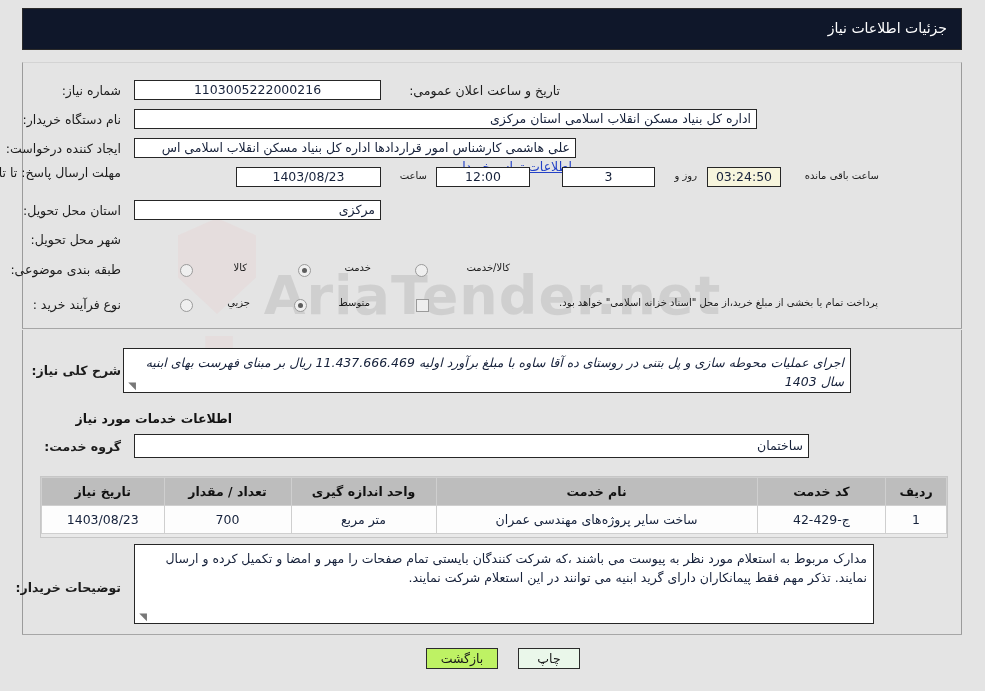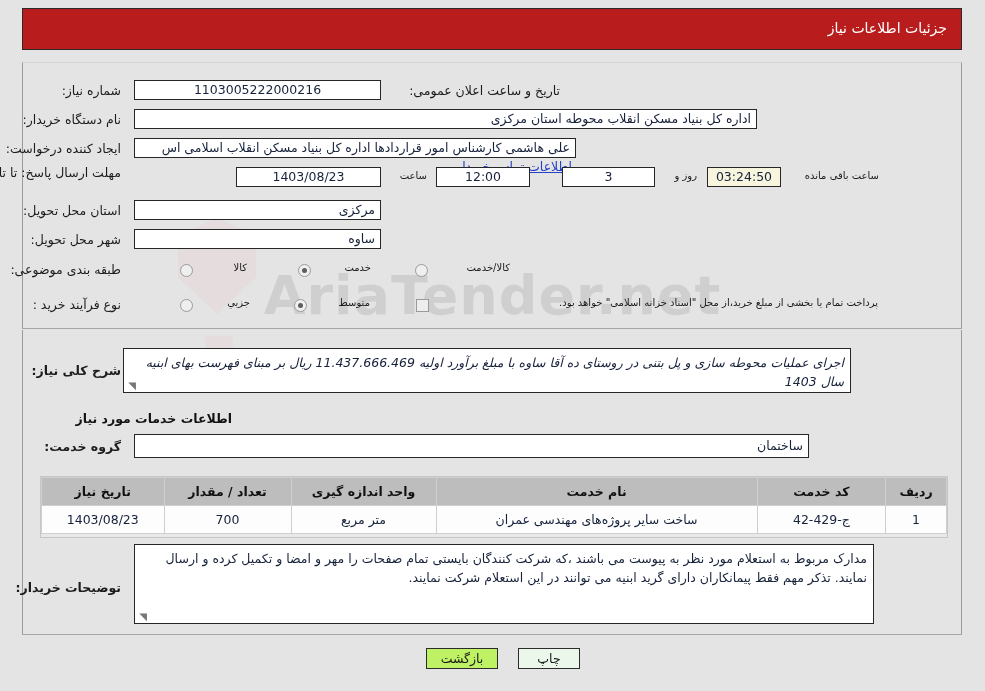--- a/index.html
+++ b/index.html
@@ -11,21 +11,21 @@
     font-size:12.5px;
     color:#1b1b1b;
     overflow:hidden;
     direction:rtl;
   }
   .page{position:relative;width:985px;height:691px;}
 
   
   .titlebar{
     position:absolute;left:22px;top:8px;width:940px;height:42px;
-    background:#b91c1c;border:1px solid #2a2a2a;
+    background:#0f172a;border:1px solid #2a2a2a;
     box-sizing:border-box;
   }
   .titlebar .ttl{
     position:absolute;right:14px;top:11px;
     color:#ffffff;font-size:14px;letter-spacing:.2px;
   }
 
   
   .panel{
     position:absolute;left:22px;top:62px;width:940px;height:266px;
@@ -161,40 +161,39 @@
 
   <div class="panel"></div>
   <div class="hr"></div>
 
   <div class="lbl" style="right:864px;top:83px;">شماره نیاز:</div>
   <div class="fld" style="right:604px;top:80px;width:247px;">1103005222000216</div>
 
   <div class="lbl" style="right:425px;top:83px;">تاریخ و ساعت اعلان عمومی:</div>
 
   <div class="lbl" style="right:864px;top:112px;">نام دستگاه خریدار:</div>
-  <div class="fld rt" style="right:228px;top:109px;width:623px;">اداره کل بنیاد مسکن انقلاب محوطه استان مرکزی</div>
+  <div class="fld rt" style="right:228px;top:109px;width:623px;">اداره کل بنیاد مسکن انقلاب اسلامی استان مرکزی</div>
 
   <div class="lbl" style="right:864px;top:141px;">ایجاد کننده درخواست:</div>
   <div class="fld rt" style="right:409px;top:138px;width:442px;">علی هاشمی کارشناس امور قراردادها اداره کل بنیاد مسکن انقلاب اسلامی اس</div>
   <a class="lnk" href="#" style="right:413px;top:140px;margin-top:19px;">اطلاعات تماس خریدار</a>
 
   <div class="lbl" style="right:864px;top:165px;line-height:16px;width:115px;">مهلت ارسال پاسخ: تا تاریخ:</div>
   <div class="fld" style="right:604px;top:167px;width:145px;">1403/08/23</div>
   <div class="txt" style="right:558px;top:170px;">ساعت</div>
   <div class="fld" style="right:455px;top:167px;width:94px;">12:00</div>
   <div class="fld" style="right:330px;top:167px;width:93px;">3</div>
   <div class="txt" style="right:288px;top:170px;">روز و</div>
   <div class="fld cream" style="right:204px;top:167px;width:74px;">03:24:50</div>
   <div class="txt" style="right:106px;top:170px;">ساعت باقی مانده</div>
 
   <div class="lbl" style="right:864px;top:203px;">استان محل تحویل:</div>
   <div class="fld rt" style="right:604px;top:200px;width:247px;">مرکزی</div>
 
   <div class="lbl" style="right:864px;top:232px;">شهر محل تحویل:</div>
-  <div class="fld rt" style="right:604px;top:229px;width:247px;">ساوه</div>
 
   <div class="lbl" style="right:864px;top:262px;">طبقه بندی موضوعی:</div>
 
   <div class="radio" style="right:792px;top:264px;"></div>
   <div class="txt" style="right:738px;top:262px;">کالا</div>
 
   <div class="radio on" style="right:674px;top:264px;"></div>
   <div class="txt" style="right:614px;top:262px;">خدمت</div>
 
   <div class="radio" style="right:557px;top:264px;"></div>

